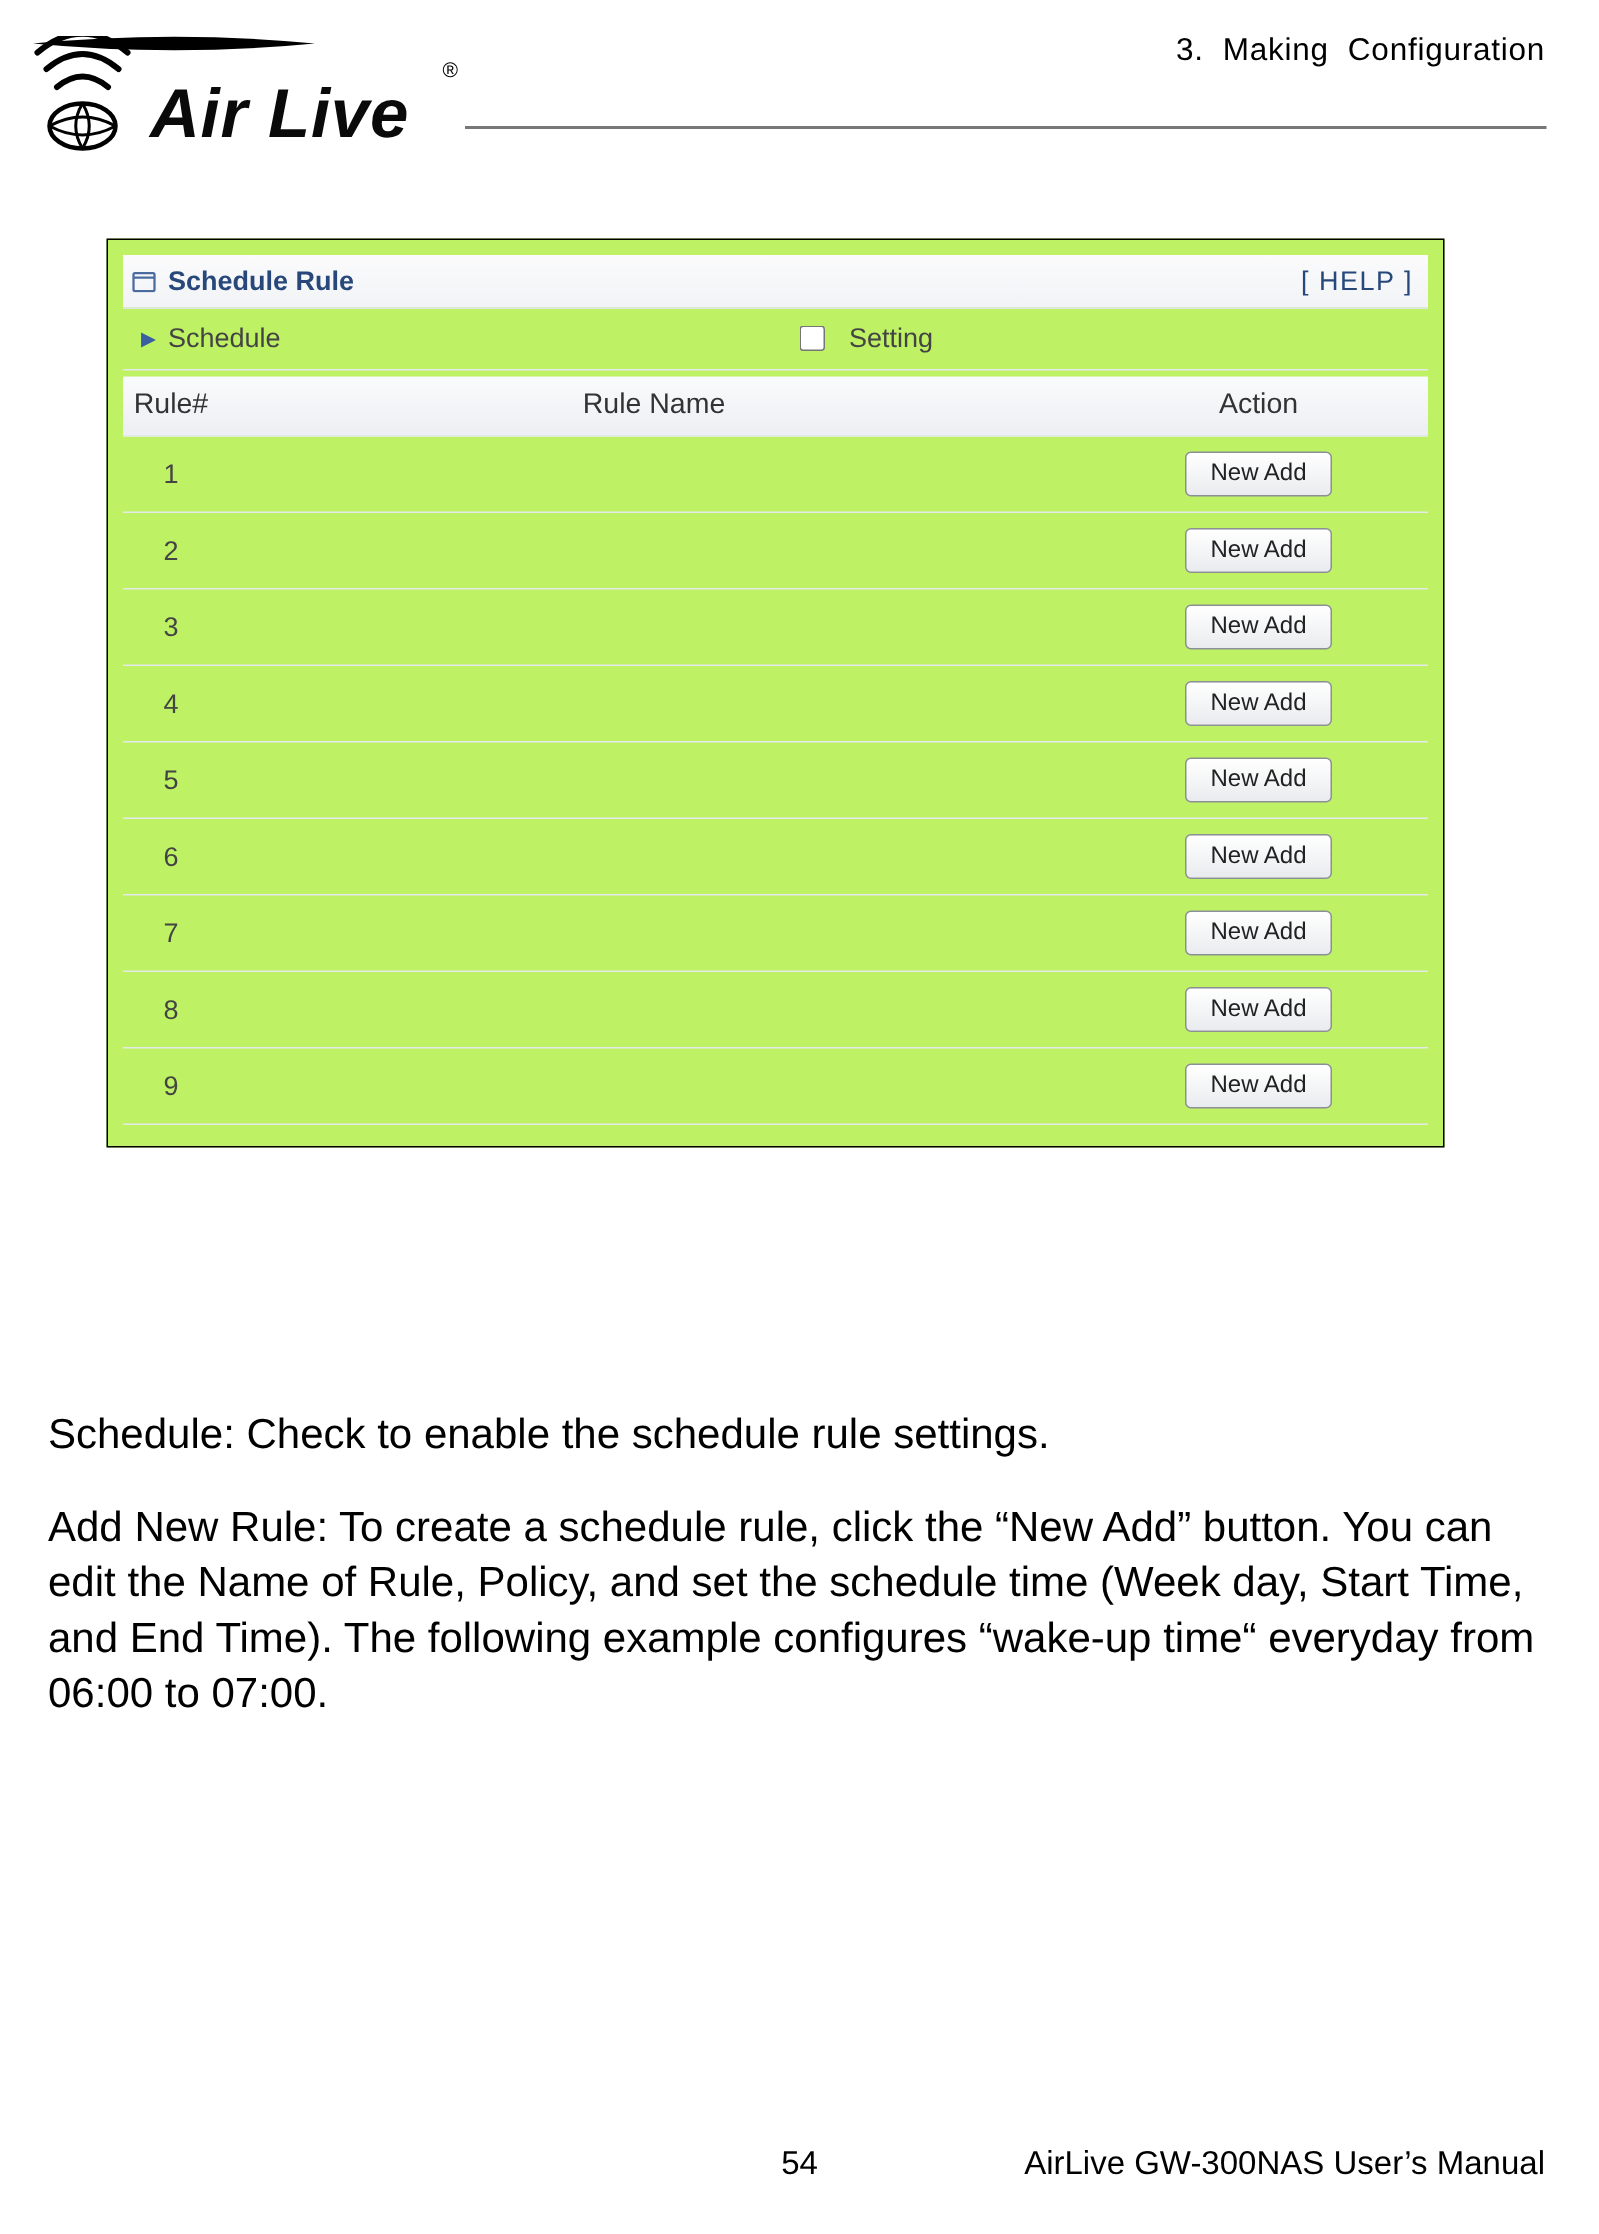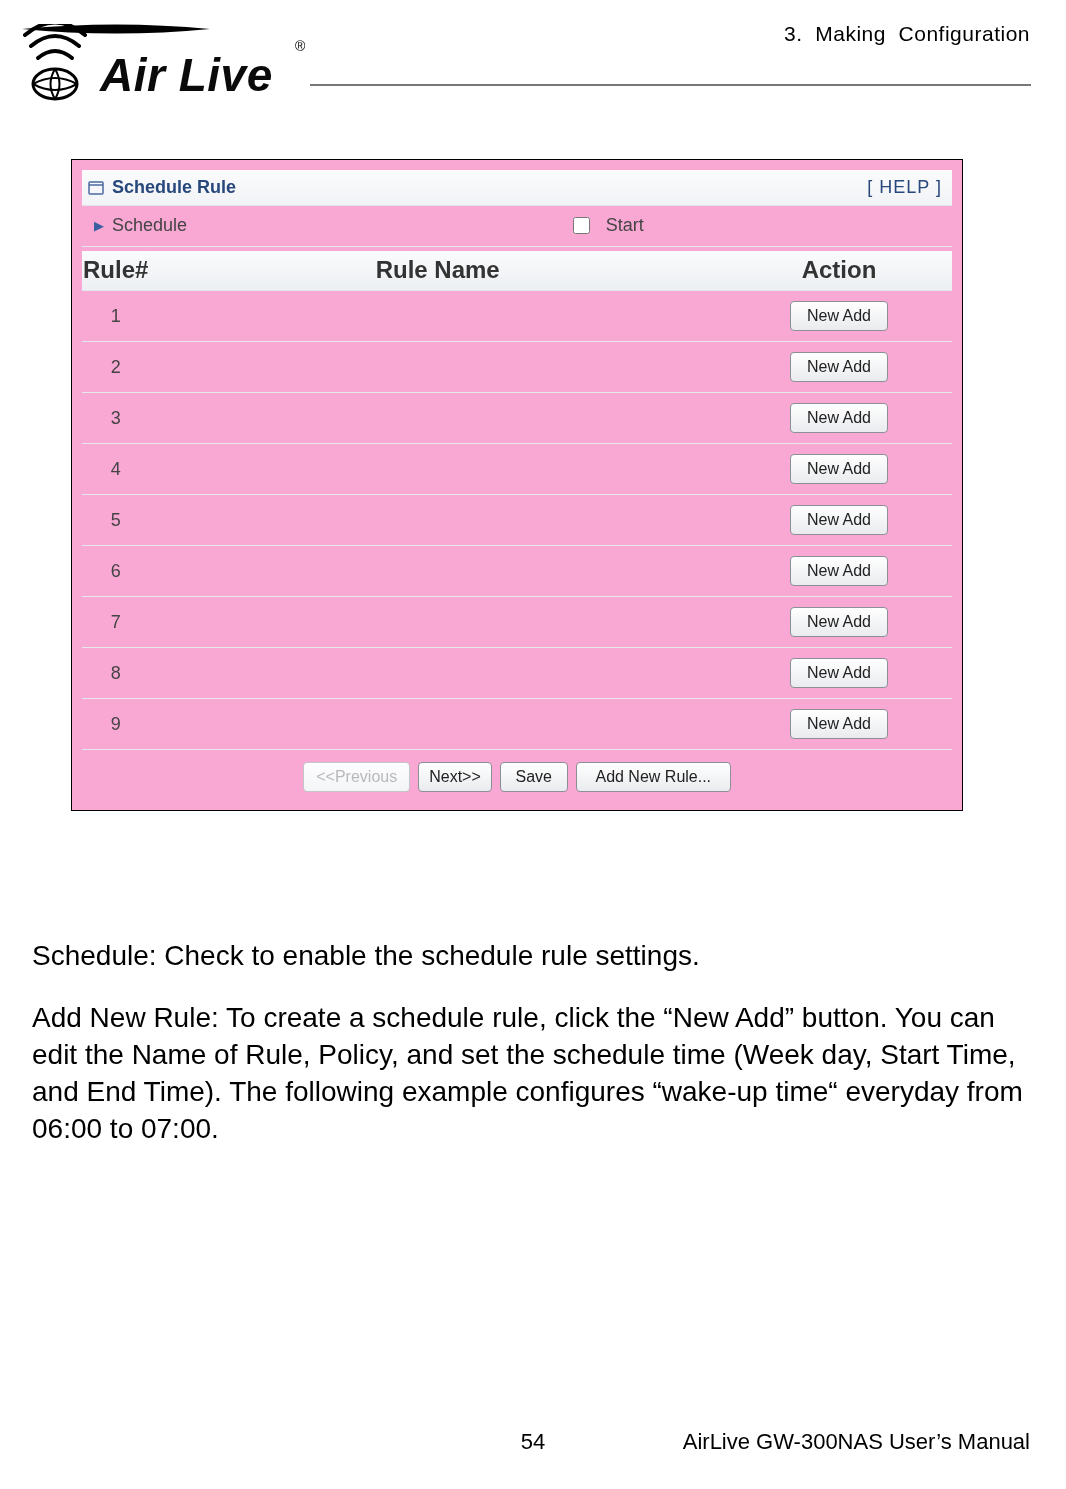--- a/index.html
+++ b/index.html
@@ -67,21 +67,21 @@
   }
 
   
   .panel-outer {
     position: absolute;
     top: 159px;
     left: 71px;
     width: 892px;
     border: 1px solid #000;
     padding: 10px 10px 14px 10px;
-    background: #f9a8d4;
+    background: #bef264;
   }
   .titlebar {
     display: flex;
     align-items: center;
     justify-content: space-between;
     height: 36px;
     padding: 0 10px 0 6px;
     border-bottom: 1px solid #e0e3e8;
     background: linear-gradient(#fbfbfc, #f1f3f6);
     color: #28487b;
@@ -123,24 +123,24 @@
 
   table.rules {
     width: 100%;
     border-collapse: collapse;
     margin-top: 4px;
     font-size: 18px;
   }
   .rules th {
     background: linear-gradient(#fafbfc, #eceff3);
     height: 40px;
-    font-weight: bold;
+    font-weight: normal;
     color: #333;
     border-bottom: 1px solid #e3e6ea;
-    font-size: 24px;
+    font-size: 19px;
     margin-left: 35px;
   }
   .rules td {
     height: 51px;
     border-bottom: 1px solid #e5e8ec;
     text-align: center;
     color: #444;
   }
   .rules td.num { width: 64px; }
   .rules td.action { width: 226px; }
@@ -247,21 +247,21 @@
     <tr>
       <td>
         <span class="sched-cell">
           <span class="arrow-right">▶</span>
           <span>Schedule</span>
         </span>
       </td>
       <td>
         <span class="sched-cell">
           <input type="checkbox" class="enable" style="">
-          <span>Start</span>
+          <span>Setting</span>
         </span>
       </td>
     </tr>
   </tbody>
     </table>
 
   <table class="rules">
     <thead>
       <tr>
         <th style="width:64px">Rule#</th>
@@ -311,26 +311,20 @@
           <td class="action"><span class="btn">New Add</span></td>
         </tr>
         <tr>
           <td class="num">9</td>
           <td></td>
           <td class="action"><span class="btn">New Add</span></td>
         </tr>
       </tbody>
   </table>
 
-  <div class="footer-btns">
-    <span class="btn disabled">&lt;&lt;Previous</span>
-    <span class="btn small">Next&gt;&gt;</span>
-    <span class="btn small">Save</span>
-    <span class="btn wide">Add New Rule...</span>
-  </div>
 
 </div>
 
 <div class="body-text p1">Schedule: Check to enable the schedule rule settings.</div>
 <div class="body-text p2">Add New Rule: To create a schedule rule, click the “New Add” button. You can edit the Name of Rule, Policy, and set the schedule time (Week day, Start Time, and End Time). The following example configures “wake-up time“ everyday from 06:00 to 07:00.</div>
 
 <div class="page-footer">
   <span class="page-num">54</span>
 </div>
 <div class="manual-title">AirLive GW-300NAS User’s Manual</div>

